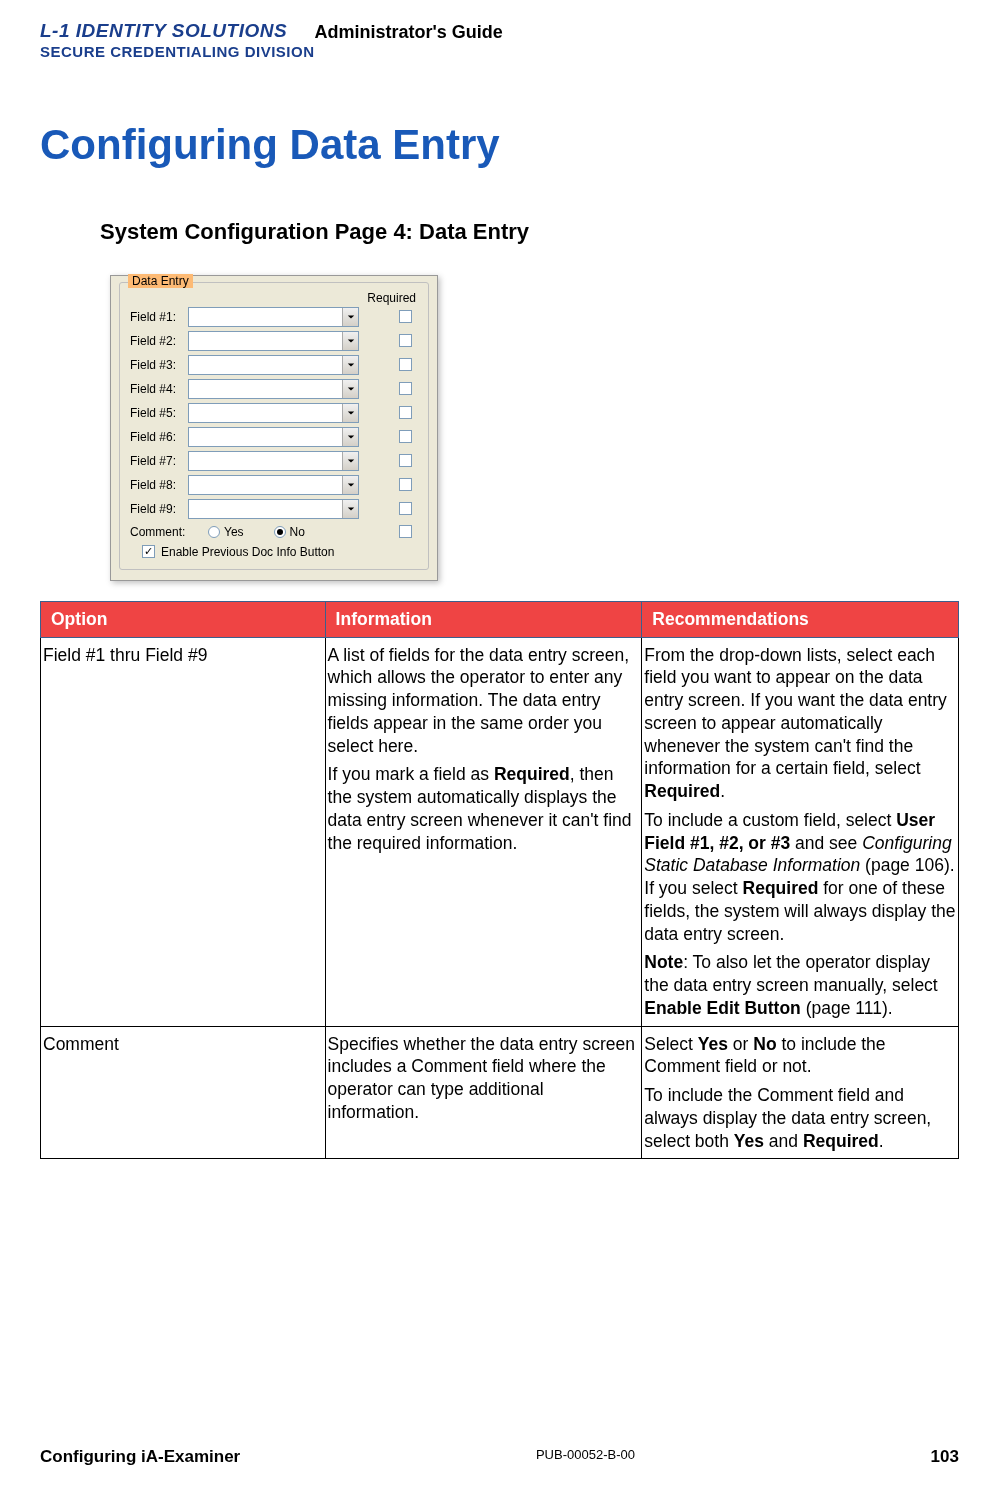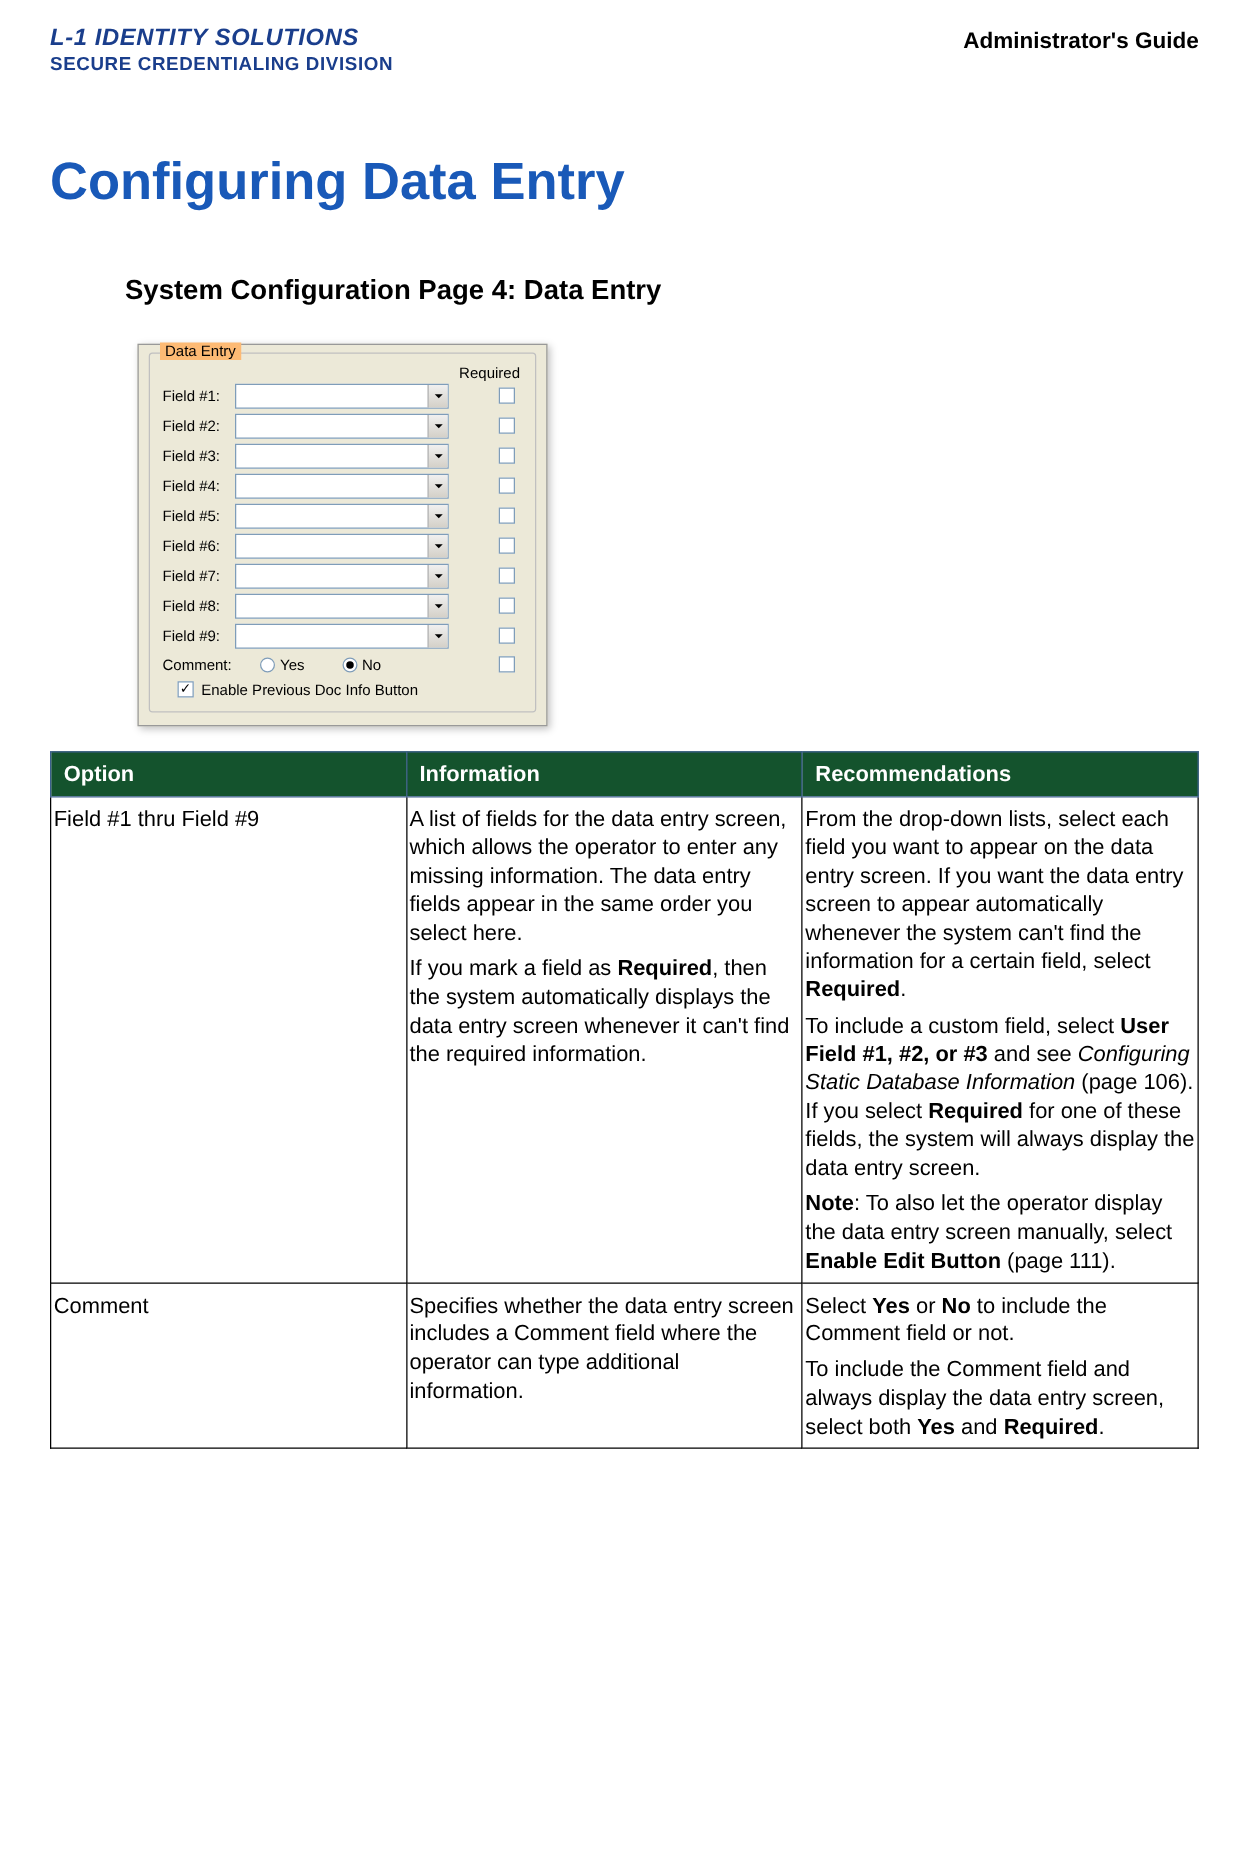--- a/index.html
+++ b/index.html
@@ -11,21 +11,20 @@
     color: #000;
   }
   .page {
     width: 999px;
     height: 1497px;
     position: relative;
     padding: 20px 40px 0 40px;
   }
   .header-row {
     display: flex;
-    justify-content: space-between;
     align-items: flex-start;
     margin-bottom: 60px;
   }
   .logo {
     line-height: 1.2;
   }
   .logo-line1 {
     color: #1a3e8c;
     font-weight: bold;
     font-style: italic;
@@ -168,21 +167,21 @@
     font-size: 11px; line-height: 1;
   }
   table.opt-table {
     width: 100%;
     border-collapse: collapse;
     font-size: 17.5px;
     line-height: 1.3;
     margin-top: 8px;
   }
   table.opt-table th {
-    background: #14532d;
+    background: #ef4444;
     color: #fff;
     text-align: left;
     font-weight: bold;
     padding: 6px 10px;
     border: 1px solid #3c5f8d;
   }
   table.opt-table td {
     border: 1px solid #000;
     padding: 6px 2px;
     vertical-align: top;
@@ -377,14 +376,19 @@
           <p>Specifies whether the data entry screen includes a Comment field where the operator can type additional information.</p>
         </td>
         <td>
           <p><span>Select </span><span class="b">Yes</span><span> or </span><span class="b">No</span><span> to include the Comment field or not.</span></p>
           <p><span>To include the Comment field and always display the data entry screen, select both </span><span class="b">Yes</span><span> and </span><span class="b">Required</span><span>.</span></p>
         </td>
       </tr>
     </tbody>
   </table>
 
+  <div class="footer">
+    <div class="footer-left">Configuring iA-Examiner</div>
+    <div class="footer-mid">PUB-00052-B-00</div>
+    <div class="footer-right">103</div>
+  </div>
 
 </div>
 
 </body></html>

